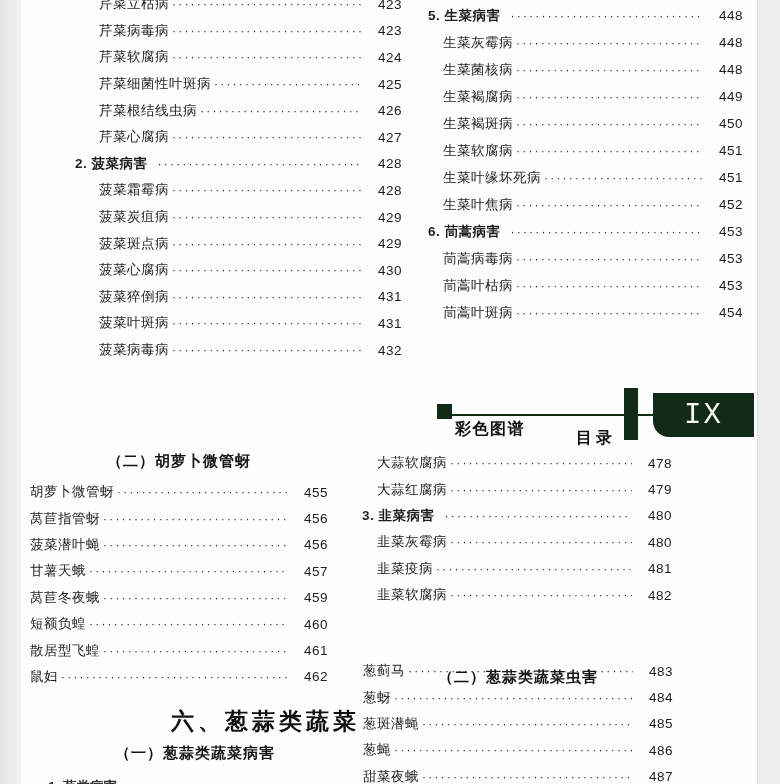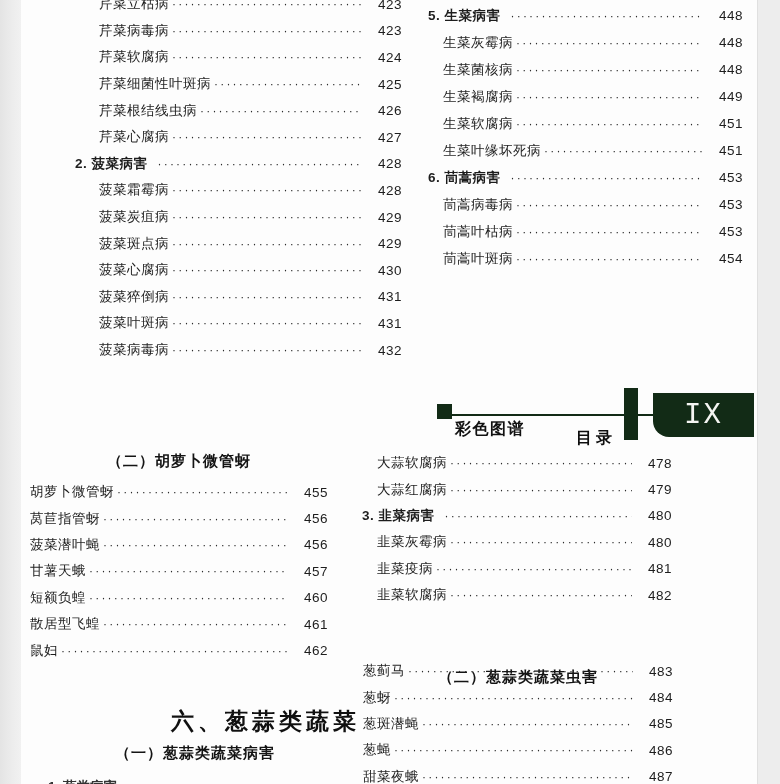--- a/index.html
+++ b/index.html
@@ -175,28 +175,38 @@
       <span class="entry-label">生菜菌核病</span>
       <span class="dot-leader"></span>
       <span class="entry-page">448</span>
     </div>
     <div class="toc-row sub">
       <span class="entry-label">生菜褐腐病</span>
       <span class="dot-leader"></span>
       <span class="entry-page">449</span>
     </div>
     <div class="toc-row sub">
+      <span class="entry-label">生菜褐斑病</span>
+      <span class="dot-leader"></span>
+      <span class="entry-page">450</span>
+    </div>
+    <div class="toc-row sub">
       <span class="entry-label">生菜软腐病</span>
       <span class="dot-leader"></span>
       <span class="entry-page">451</span>
     </div>
     <div class="toc-row sub">
       <span class="entry-label">生菜叶缘坏死病</span>
       <span class="dot-leader"></span>
       <span class="entry-page">451</span>
+    </div>
+    <div class="toc-row sub">
+      <span class="entry-label">生菜叶焦病</span>
+      <span class="dot-leader"></span>
+      <span class="entry-page">452</span>
     </div>
     <div class="toc-row num">
       <span class="entry-label">6. 茼蒿病害</span>
       <span class="dot-leader"></span>
       <span class="entry-page">453</span>
     </div>
     <div class="toc-row sub">
       <span class="entry-label">茼蒿病毒病</span>
       <span class="dot-leader"></span>
       <span class="entry-page">453</span>
@@ -240,20 +250,25 @@
       <span class="entry-label">菠菜潜叶蝇</span>
       <span class="dot-leader"></span>
       <span class="entry-page">456</span>
     </div>
     <div class="toc-row plain">
       <span class="entry-label">甘薯天蛾</span>
       <span class="dot-leader"></span>
       <span class="entry-page">457</span>
     </div>
     <div class="toc-row plain">
+      <span class="entry-label">莴苣冬夜蛾</span>
+      <span class="dot-leader"></span>
+      <span class="entry-page">459</span>
+    </div>
+    <div class="toc-row plain">
       <span class="entry-label">短额负蝗</span>
       <span class="dot-leader"></span>
       <span class="entry-page">460</span>
     </div>
     <div class="toc-row plain">
       <span class="entry-label">散居型飞蝗</span>
       <span class="dot-leader"></span>
       <span class="entry-page">461</span>
     </div>
     <div class="toc-row plain">

